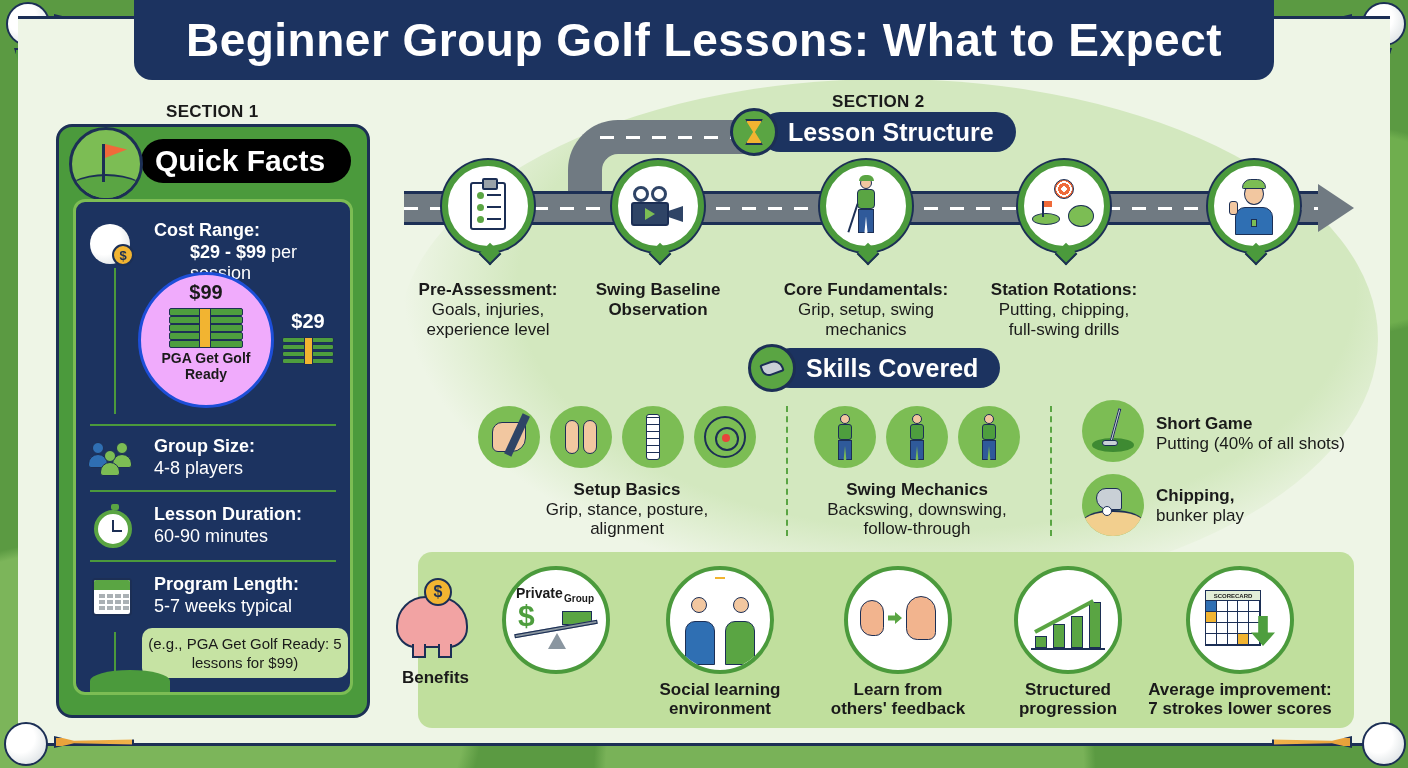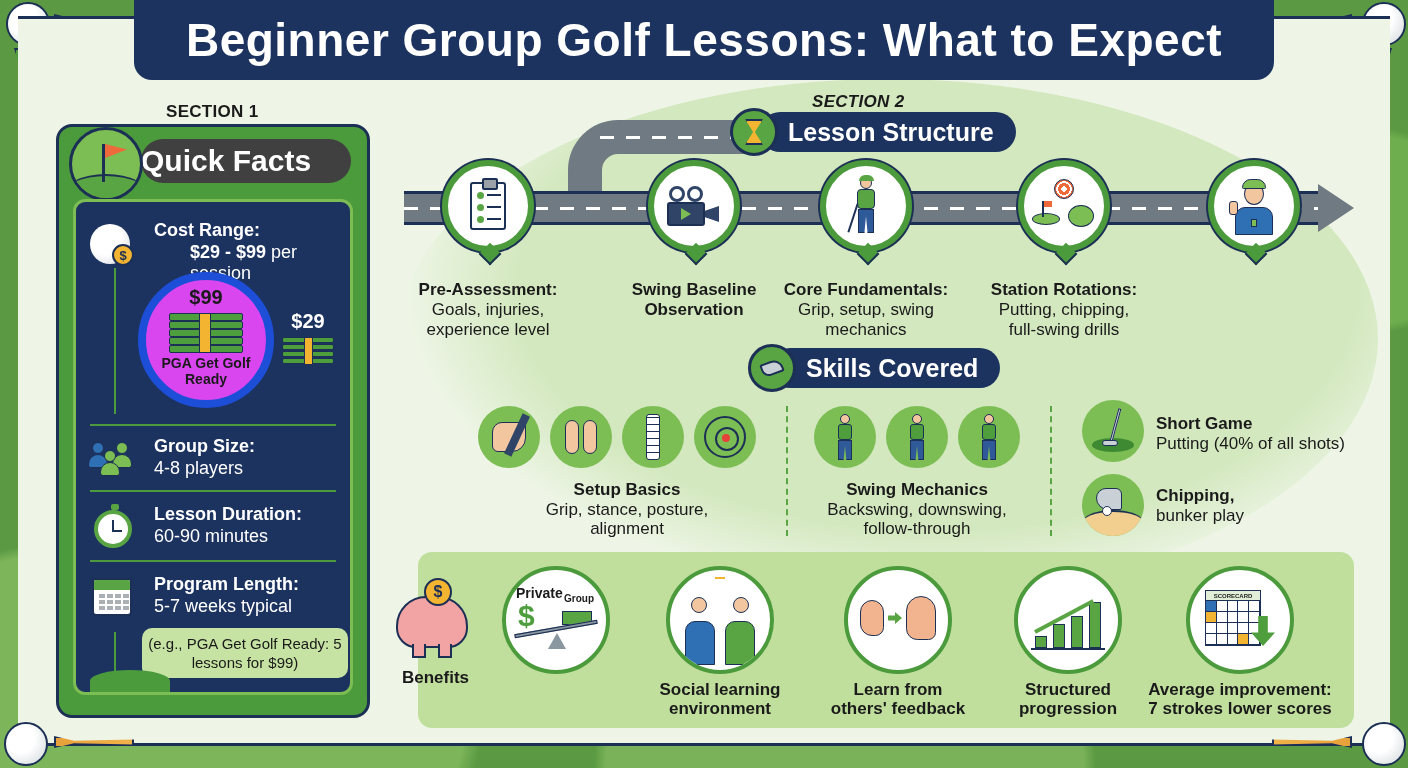--- a/index.html
+++ b/index.html
@@ -62,22 +62,22 @@
     position: absolute; font-weight: 700; font-size: 17px; color: #1a1a1a;
     letter-spacing: 0.3px;
   }
   
   .qf-panel {
     position: absolute; left: 56px; top: 124px; width: 314px; height: 594px;
     background: #4b9a3c; border: 3px solid #1c2f55; border-radius: 16px;
   }
   .qf-header {
     position: absolute; left: 82px; top: 12px; width: 210px; height: 44px;
-    background: #404040; border-radius: 22px;
-    display: flex; align-items: center; 
+    background: #000000; border-radius: 22px;
+    display: flex; align-items: center; padding-left: 14px;
   }
   .qf-header span { color: #fff; font-size: 30px; font-weight: 700; }
   .flag-badge {
     position: absolute; left: 10px; top: 0px; width: 74px; height: 74px; border-radius: 50%;
     background: #7cbd54; border: 3px solid #1c2f55;
     overflow: hidden;
   }
   .flag-badge .green { position: absolute; left: -10px; right: -10px; bottom: -20px; height: 44px; background: #5aa543; border-radius: 50%; border-top: 2px solid #1c2f55; }
   .flag-badge .pole { position: absolute; left: 30px; top: 14px; width: 3px; height: 38px; background: #1c2f55; }
   .flag-badge .flag { position: absolute; left: 33px; top: 14px; width: 22px; height: 14px; background: #ef6a3a; clip-path: polygon(0 0, 100% 40%, 0 100%); }
@@ -89,21 +89,21 @@
   .fact { position: absolute; left: 0; width: 100%; }
   .fact .ic { position: absolute; left: 14px; }
   .fact .t1 { position: absolute; left: 78px; font-size: 18px; font-weight: 700; }
   .fact .t2 { position: absolute; left: 78px; font-size: 18px; }
   .fact .t2 b { font-weight: 700; }
   .divider { position: absolute; left: 14px; right: 14px; height: 2px; background: #4b9a3c; }
   .golf-ball-ic { width: 40px; height: 40px; border-radius: 50%; background: radial-gradient(circle at 35% 35%, #fff 0 45%, #d8dde0 90%); }
   .coin { position: absolute; width: 22px; height: 22px; border-radius: 50%; background: #f2b431; border: 2px solid #1c2f55; color: #1c2f55; font-size: 13px; font-weight: 700; display: flex; align-items: center; justify-content: center; }
   .price-circle {
     position: absolute; left: 62px; top: 70px; width: 136px; height: 136px; border-radius: 50%;
-    background: #d946ef; border: 8px solid #1d4ed8; text-align: center; color: #1a1a1a;
+    background: #f0abfc; border: 3px solid #1d4ed8; text-align: center; color: #1a1a1a;
   }
   .price-circle .p { font-size: 20px; font-weight: 700; margin-top: 6px; }
   .price-circle .lbl { font-size: 14px; font-weight: 700; line-height: 16px; margin-top: 2px; }
   .cash { margin: 4px auto 0; width: 74px; height: 40px; position: relative; }
   .cash .bill { position: absolute; left: 0; width: 74px; height: 8px; background: #4e9e3e; border: 1.5px solid #1c2f55; border-radius: 2px; }
   .cash .band { position: absolute; left: 30px; top: 0; width: 12px; height: 40px; background: #f2b431; border: 1.5px solid #1c2f55; }
   .price-small { position: absolute; left: 206px; top: 108px; color: #fff; text-align: center; }
   .price-small .p { font-size: 20px; font-weight: 700; }
   .price-small .cash { width: 52px; height: 28px; }
   .price-small .cash .bill { width: 52px; height: 6px; }
@@ -400,21 +400,21 @@
       </div>
       <div class="t1" style="top:0;">Program Length:</div>
       <div class="t2" style="top:22px;">5-7 weeks typical</div>
     </div>
     <div class="vline" style="top:430px;height:46px;"></div>
     <div class="note-bubble">(e.g., PGA Get Golf Ready: 5 lessons for $99)</div>
     <div class="hill"></div>
   </div>
 </div>
 
-<div class="section-label" style="left:812px;top:92px;font-style:italic;">SECTION 2</div>
+<div class="section-label" style="left:832px;top:92px;">SECTION 2</div>
 
 <div class="road-loop"></div>
 <div class="road-loop-dash"></div>
 <div class="road">
     <div class="road-dash"></div>
   </div>
 <div class="road-head"></div>
 
 <div class="s2-header">Lesson Structure</div>
 <div class="hourglass-badge">
@@ -429,21 +429,21 @@
       <i style="top:20px"></i>
         <b style="top:22px"></b>
       <i style="top:32px"></i>
         <b style="top:34px"></b>
     </div>
   </div>
   <div class="name">Pre-Assessment:</div>
   <div class="desc" style="width:140px;margin:0 auto;">Goals, injuries, experience level</div>
 </div>
 
-<div class="step" style="left:604px;">
+<div class="step" style="left:568px;">
   <div class="pin">
     <div class="camera-ic">
         <div class="r1"></div>
         <div class="r2"></div>
         <div class="body"></div>
         <div class="lens"></div>
         <div class="play"></div>
       </div>
   </div>
   <div class="name" style="width:140px;margin:28px auto 0;">Swing Baseline Observation</div>

